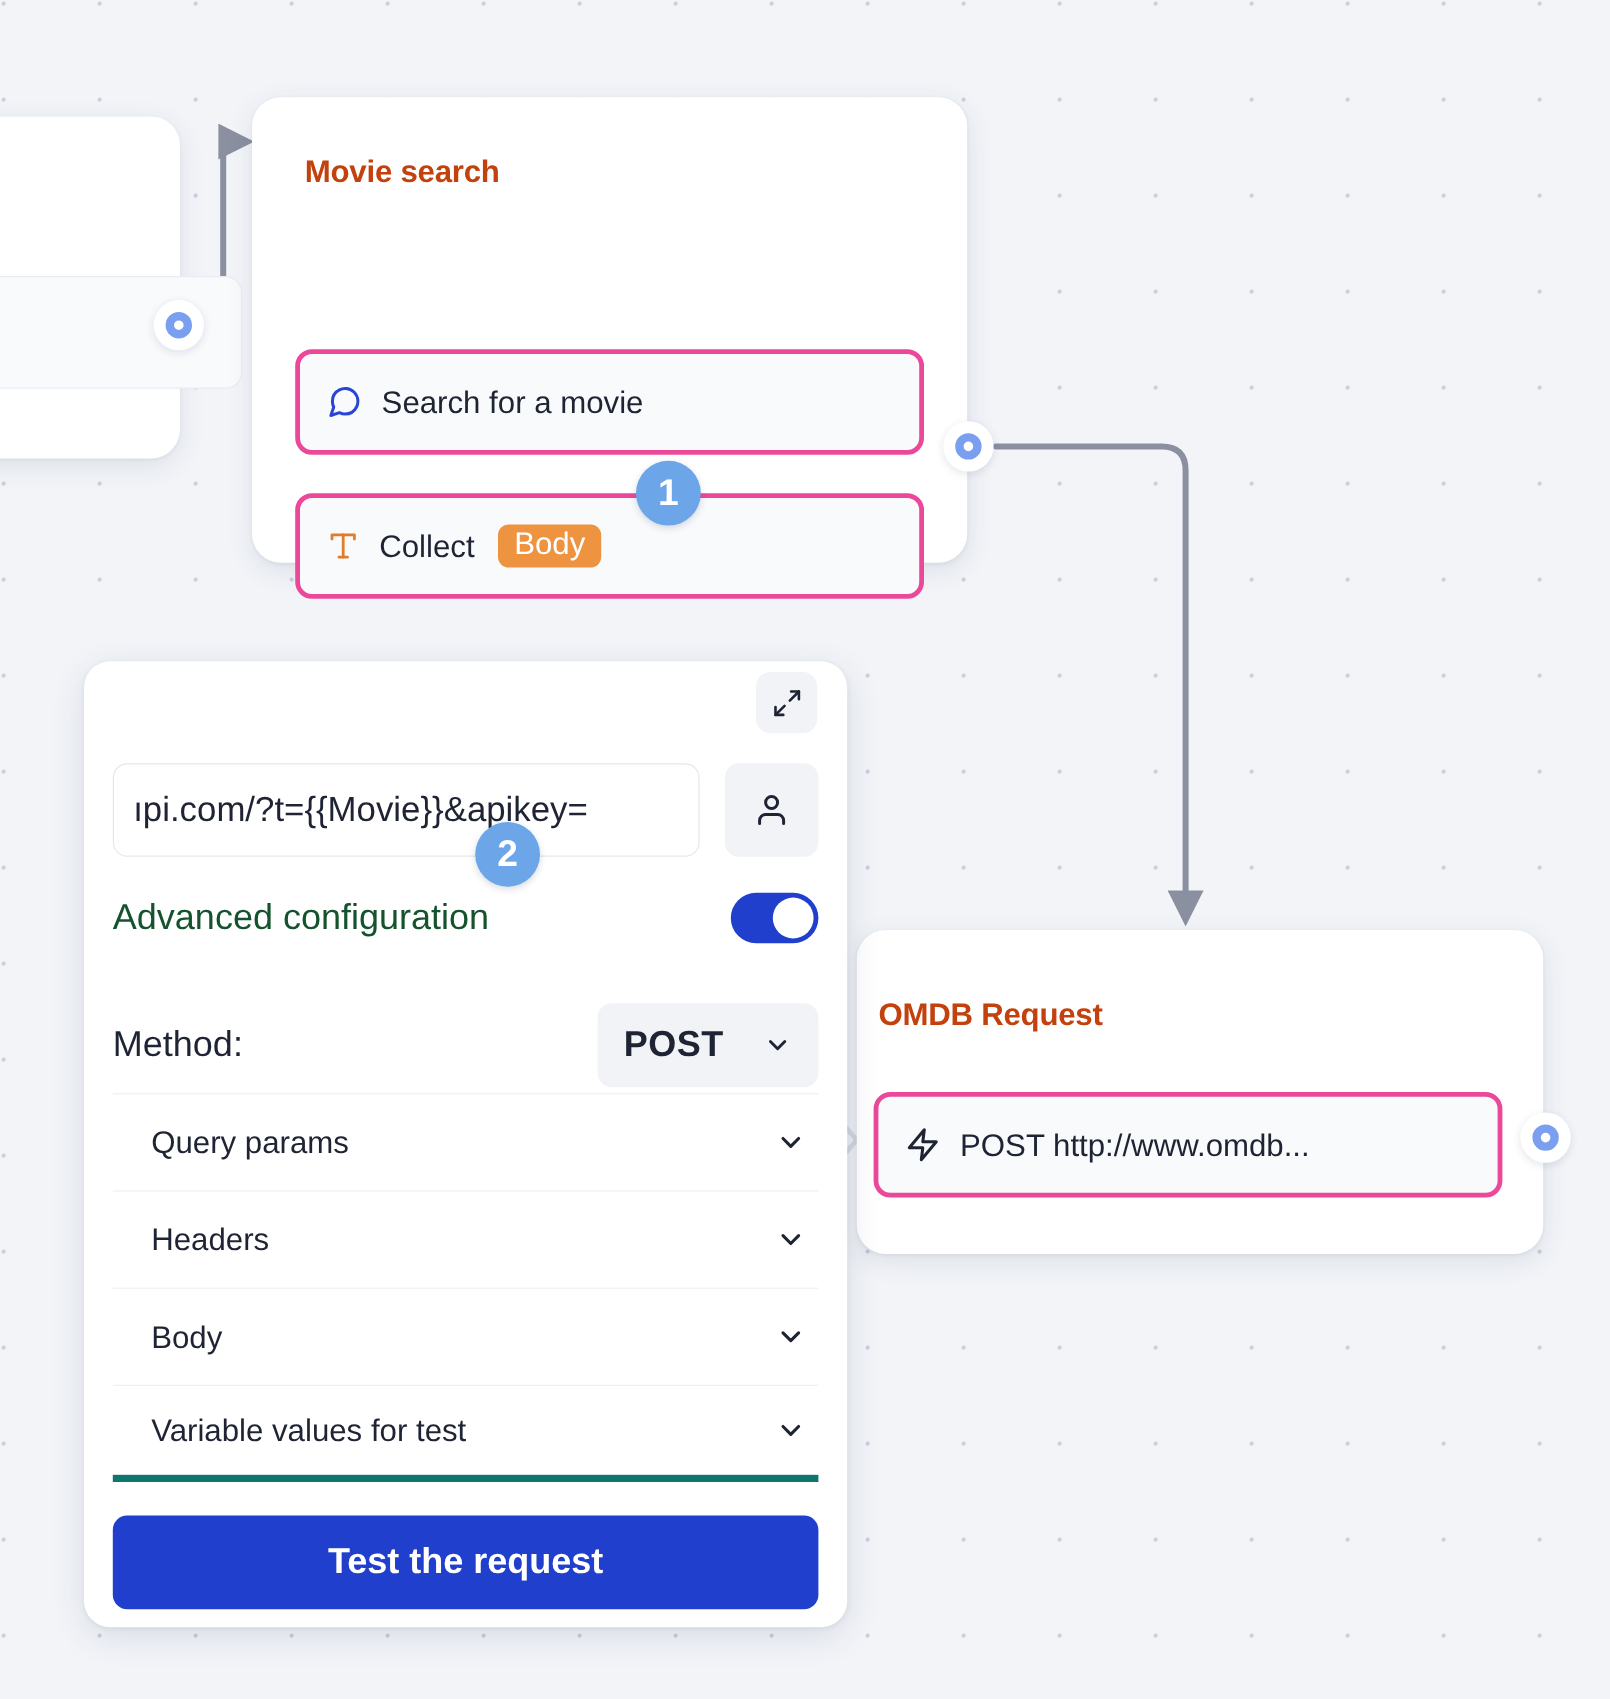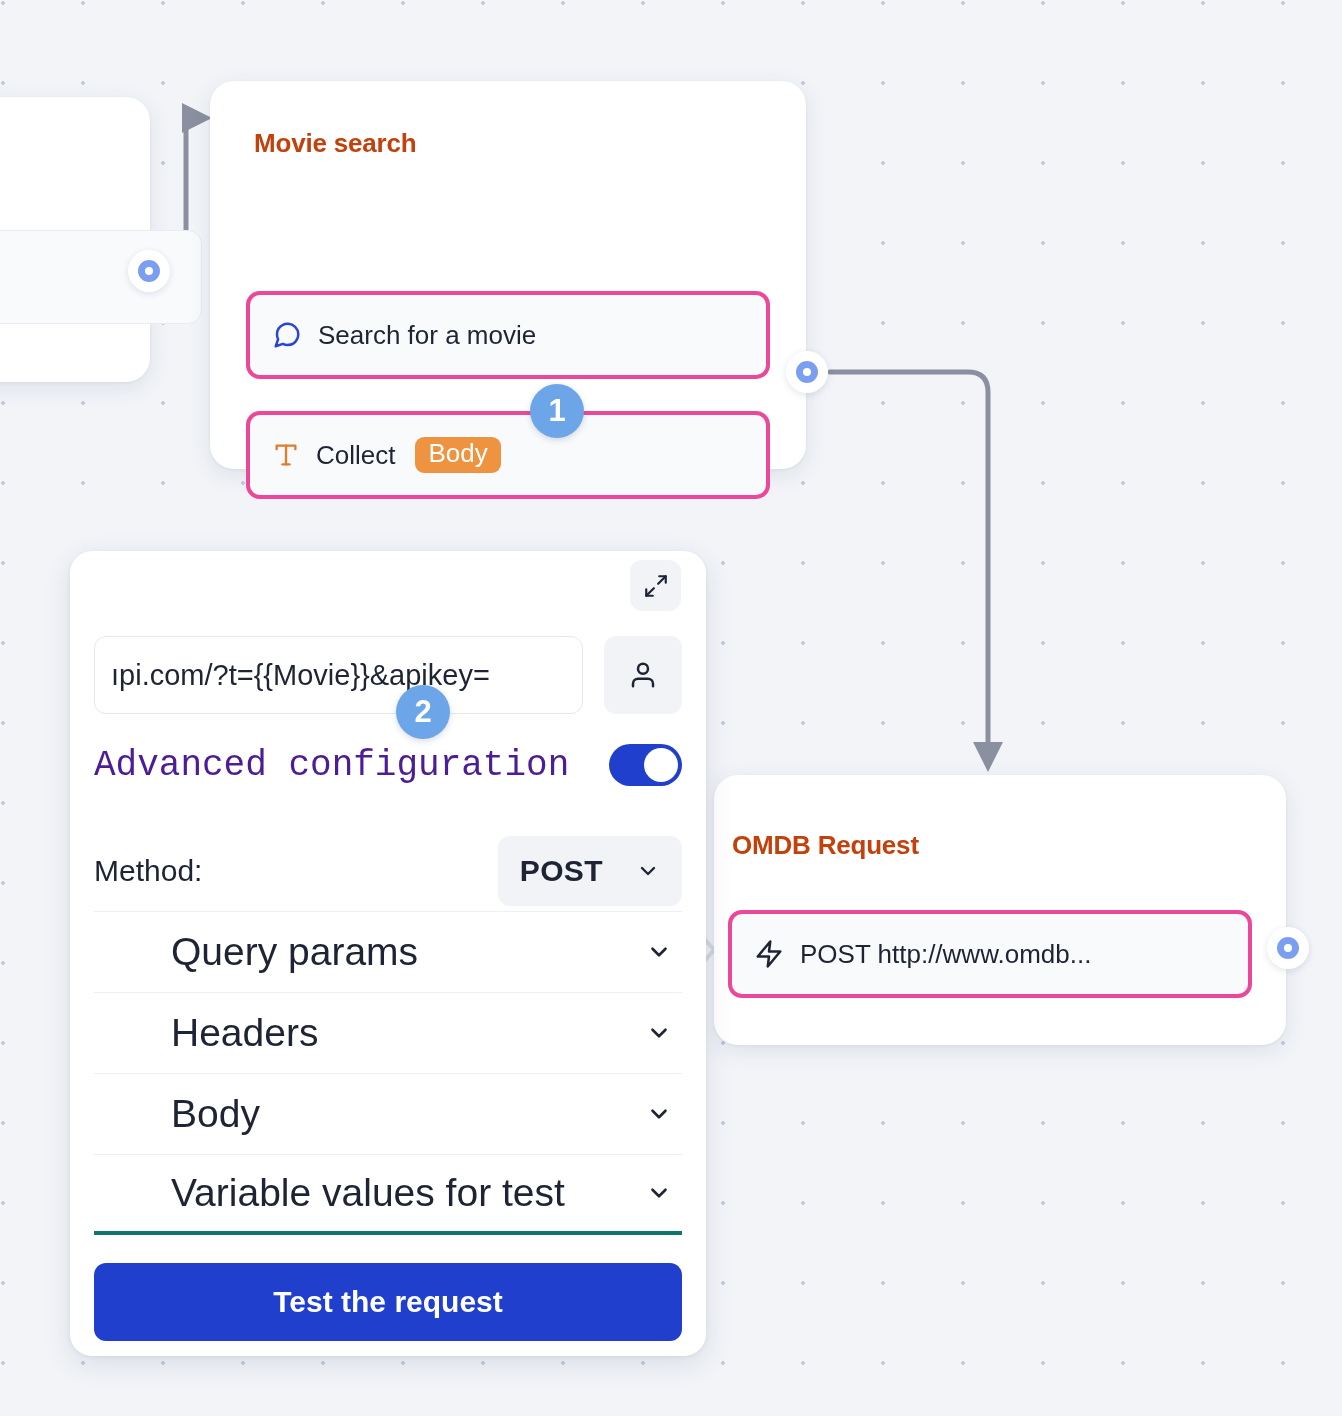--- a/index.html
+++ b/index.html
@@ -224,21 +224,21 @@
 
   #adv-row {
     position: absolute;
     left: 24px;
     top: 193px;
     width: 588px;
     display: flex;
     align-items: center;
     justify-content: space-between;
   }
-  #adv-label { font-size: 36px; color: #4c1d95; font-family: Liberation Mono, monospace; }
+  #adv-label { font-size: 30px; color: #14532d; }
   .toggle {
     width: 73px;
     height: 42px;
     border-radius: 21px;
     background: #1f3fcc;
     position: relative;
     cursor: pointer;
     flex: none;
   }
   .toggle::after {
@@ -288,22 +288,22 @@
   .acc-item {
     display: flex;
     align-items: center;
     justify-content: space-between;
     height: 81px;
     border-top: 1px solid #eceff4;
     padding: 0 10px 0 32px;
     box-sizing: border-box;
     cursor: pointer;
   }
-  .acc-item:last-child { border-bottom: 4px solid #0f766e; }
-  .acc-label { font-size: 39px; color: #1e2433; margin-left: 45px; }
+  .acc-item:last-child { border-bottom: 6px solid #0f766e; }
+  .acc-label { font-size: 26px; color: #1e2433; }
 
   #test-btn {
     position: absolute;
     left: 24px;
     top: 712px;
     width: 588px;
     height: 78px;
     border: none;
     border-radius: 12px;
     background: #1f3fcc;

